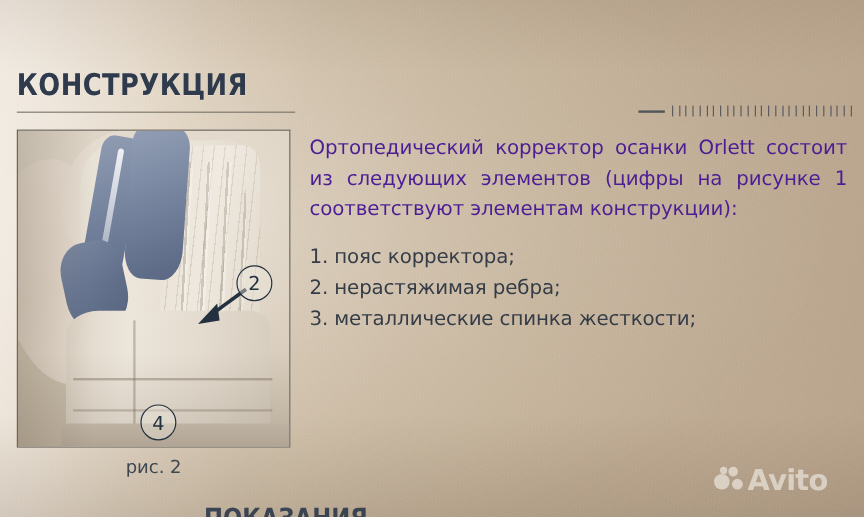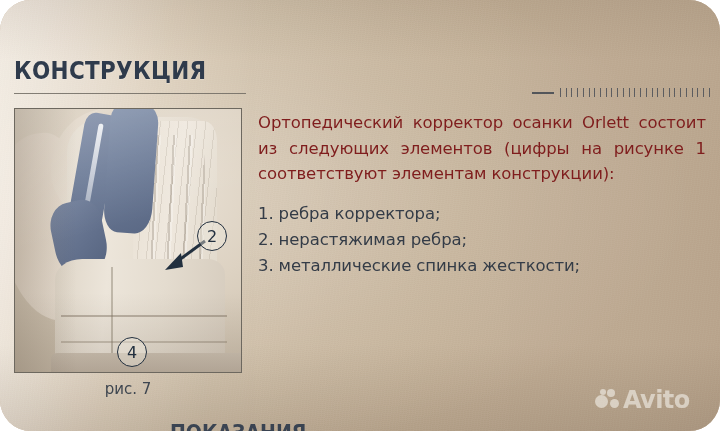--- a/index.html
+++ b/index.html
@@ -12,21 +12,20 @@
     overflow: hidden;
     font-family: "DejaVu Sans", sans-serif;
     background: #b9a境;
   }
   #page {
     position: relative;
     width: 720px;
     height: 431px;
     overflow: hidden;
     background: #c3ac93;
-    border-radius: 31px;
   }
   
   #paper-base {
     position: absolute;
     inset: 0;
     background:
       linear-gradient(100deg,
         #efe7dc 0%,
         #eae0d4 6%,
         #e3d7c7 13%,
@@ -273,21 +272,21 @@
     position: absolute;
     left: 258px;
     top: 110px;
     width: 448px;
   }
   #intro-paragraph {
     margin: 0;
     font-family: "DejaVu Sans", sans-serif;
     font-size: 16.5px;
     line-height: 25.5px;
-    color: #7f1d1d;
+    color: #4c1d95;
     text-align: justify;
     text-justify: inter-word;
     letter-spacing: -0.1px;
   }
   #parts-list {
     margin: 14px 0 0 0;
     padding: 0;
     list-style: none;
   }
   #parts-list li {
@@ -424,27 +423,27 @@
           <line x1="42" y1="2" x2="12" y2="24" stroke="#22303f" stroke-width="3"></line>
           <polygon points="2,31 18,14 20,28" fill="#22303f"></polygon>
         </svg>
 
         <div class="callout" id="callout-2">2</div>
 
         <div class="callout" id="callout-4">4</div>
       </div>
     </div>
   </div>
-  <div id="figure-caption">рис. 7</div>
+  <div id="figure-caption">рис. 2</div>
 
   <div id="text-column">
     <p id="intro-paragraph">Ортопедический корректор осанки Orlett состоит из следующих элементов (цифры на рисунке 1 соответствуют элементам конструкции):</p>
     <ul id="parts-list">
       <li>
-        <span class="li-num">1.</span><span>ребра корректора;</span>
+        <span class="li-num">1.</span><span>пояс корректора;</span>
       </li>
       <li>
         <span class="li-num">2.</span><span>нерастяжимая ребра;</span>
       </li>
       <li>
         <span class="li-num">3.</span><span>металлические спинка жесткости;</span>
       </li>
     </ul>
   </div>
 

